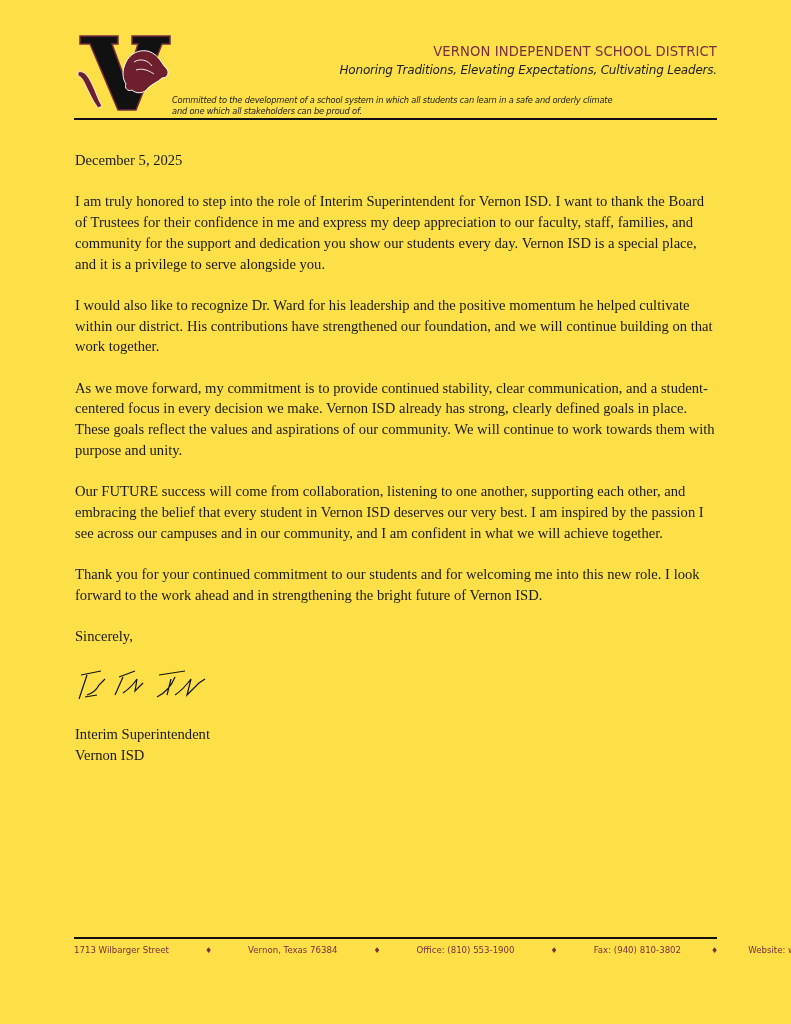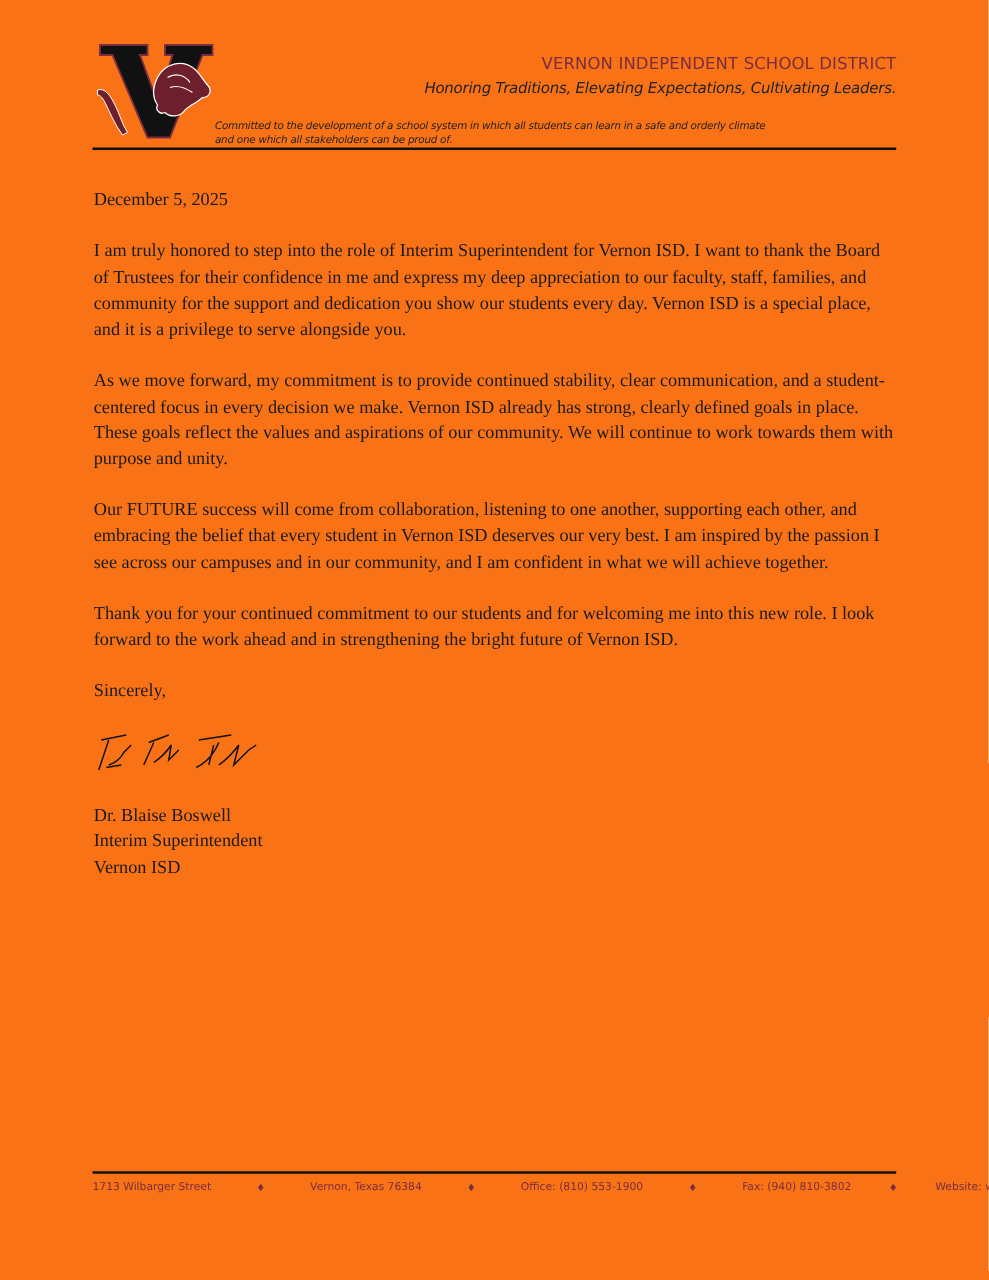--- a/index.html
+++ b/index.html
@@ -1,17 +1,17 @@
 <!DOCTYPE html>
 <html><head>
   <meta charset="utf-8">
   <style>
     html, body { margin: 0; padding: 0; background: #ffffff; }
     body { width: 791px; height: 1024px; position: relative; overflow: hidden; }
-    .page { position: absolute; left: 0; top: 0; width: 791px; height: 1024px; background: #f97316; }
+    .page { position: absolute; left: 0; top: 0; width: 791px; height: 1024px; background: #fde047; }
 
     .letterhead { position: absolute; left: 74px; top: 30px; width: 643px; height: 92px; }
     .logo { position: absolute; left: 0; top: 2px; width: 100px; height: 80px; }
     .district-name { position: absolute; right: 0; top: 14px; font-family: "DejaVu Sans", sans-serif; font-size: 13.2px; color: #7a2d3e; letter-spacing: 0.1px; white-space: nowrap; }
     .motto { position: absolute; right: 0; top: 33px; font-family: "DejaVu Sans", sans-serif; font-style: italic; font-size: 12px; color: #222; white-space: nowrap; letter-spacing: -0.2px; margin-left: 16px; }
     .mission { position: absolute; left: 98px; top: 65px; width: 500px; text-align: left; font-family: "DejaVu Sans", sans-serif; font-style: italic; font-size: 8.3px; line-height: 10.5px; color: #222; letter-spacing: -0.2px; }
     .top-rule { position: absolute; left: 74px; top: 118px; width: 643px; height: 2px; background: #111; }
 
     .body-text { position: absolute; left: 75px; top: 150px; width: 640px; font-family: "Liberation Serif", serif; font-size: 14.6px; line-height: 20.7px; color: #1a1a1a; }
     .body-text p { margin: 0 0 20.7px 0; }
@@ -46,31 +46,31 @@
     <div class="mission">
       <div>Committed to the development of a school system in which all students can learn in a safe and orderly climate</div>
       <div>and one which all stakeholders can be proud of.</div>
     </div>
   </div>
   <div class="top-rule"></div>
 
   <div class="body-text">
     <p class="date">December 5, 2025</p>
     <p>I am truly honored to step into the role of Interim Superintendent for Vernon ISD. I want to thank the Board of Trustees for their confidence in me and express my deep appreciation to our faculty, staff, families, and community for the support and dedication you show our students every day. Vernon ISD is a special place, and it is a privilege to serve alongside you.</p>
+    <p>I would also like to recognize Dr. Ward for his leadership and the positive momentum he helped cultivate within our district. His contributions have strengthened our foundation, and we will continue building on that work together.</p>
     <p>As we move forward, my commitment is to provide continued stability, clear communication, and a student-centered focus in every decision we make. Vernon ISD already has strong, clearly defined goals in place. These goals reflect the values and aspirations of our community. We will continue to work towards them with purpose and unity.</p>
     <p>Our FUTURE success will come from collaboration, listening to one another, supporting each other, and embracing the belief that every student in Vernon ISD deserves our very best. I am inspired by the passion I see across our campuses and in our community, and I am confident in what we will achieve together.</p>
     <p>Thank you for your continued commitment to our students and for welcoming me into this new role. I look forward to the work ahead and in strengthening the bright future of Vernon ISD.</p>
     <div class="closing">Sincerely,</div>
     <svg class="signature" viewBox="0 0 150 40">
       <path d="M4 34 L12 10 M6 10 L26 6 M12 30 C18 28 22 24 24 20 L30 14 M10 32 L22 30" fill="none" stroke="#111" stroke-width="1.2"></path>
       <path d="M40 30 L48 12 M44 12 L60 6 M48 28 C54 24 58 20 62 14 L60 26 L68 18" fill="none" stroke="#111" stroke-width="1.2"></path>
       <path d="M82 32 C90 28 96 22 100 12 M84 10 L110 6 M96 14 L92 30 M100 30 C106 26 110 22 116 14 L112 30 L124 18 L130 14" fill="none" stroke="#111" stroke-width="1.2"></path>
     </svg>
     <div class="sig-block">
-      <div>Dr. Blaise Boswell</div>
       <div>Interim Superintendent</div>
       <div>Vernon ISD</div>
     </div>
   </div>
 
   <div class="bottom-rule"></div>
   <div class="footer">
     <span>1713 Wilbarger Street</span>
     <span class="sep">♦</span>
     <span>Vernon, Texas 76384</span>

